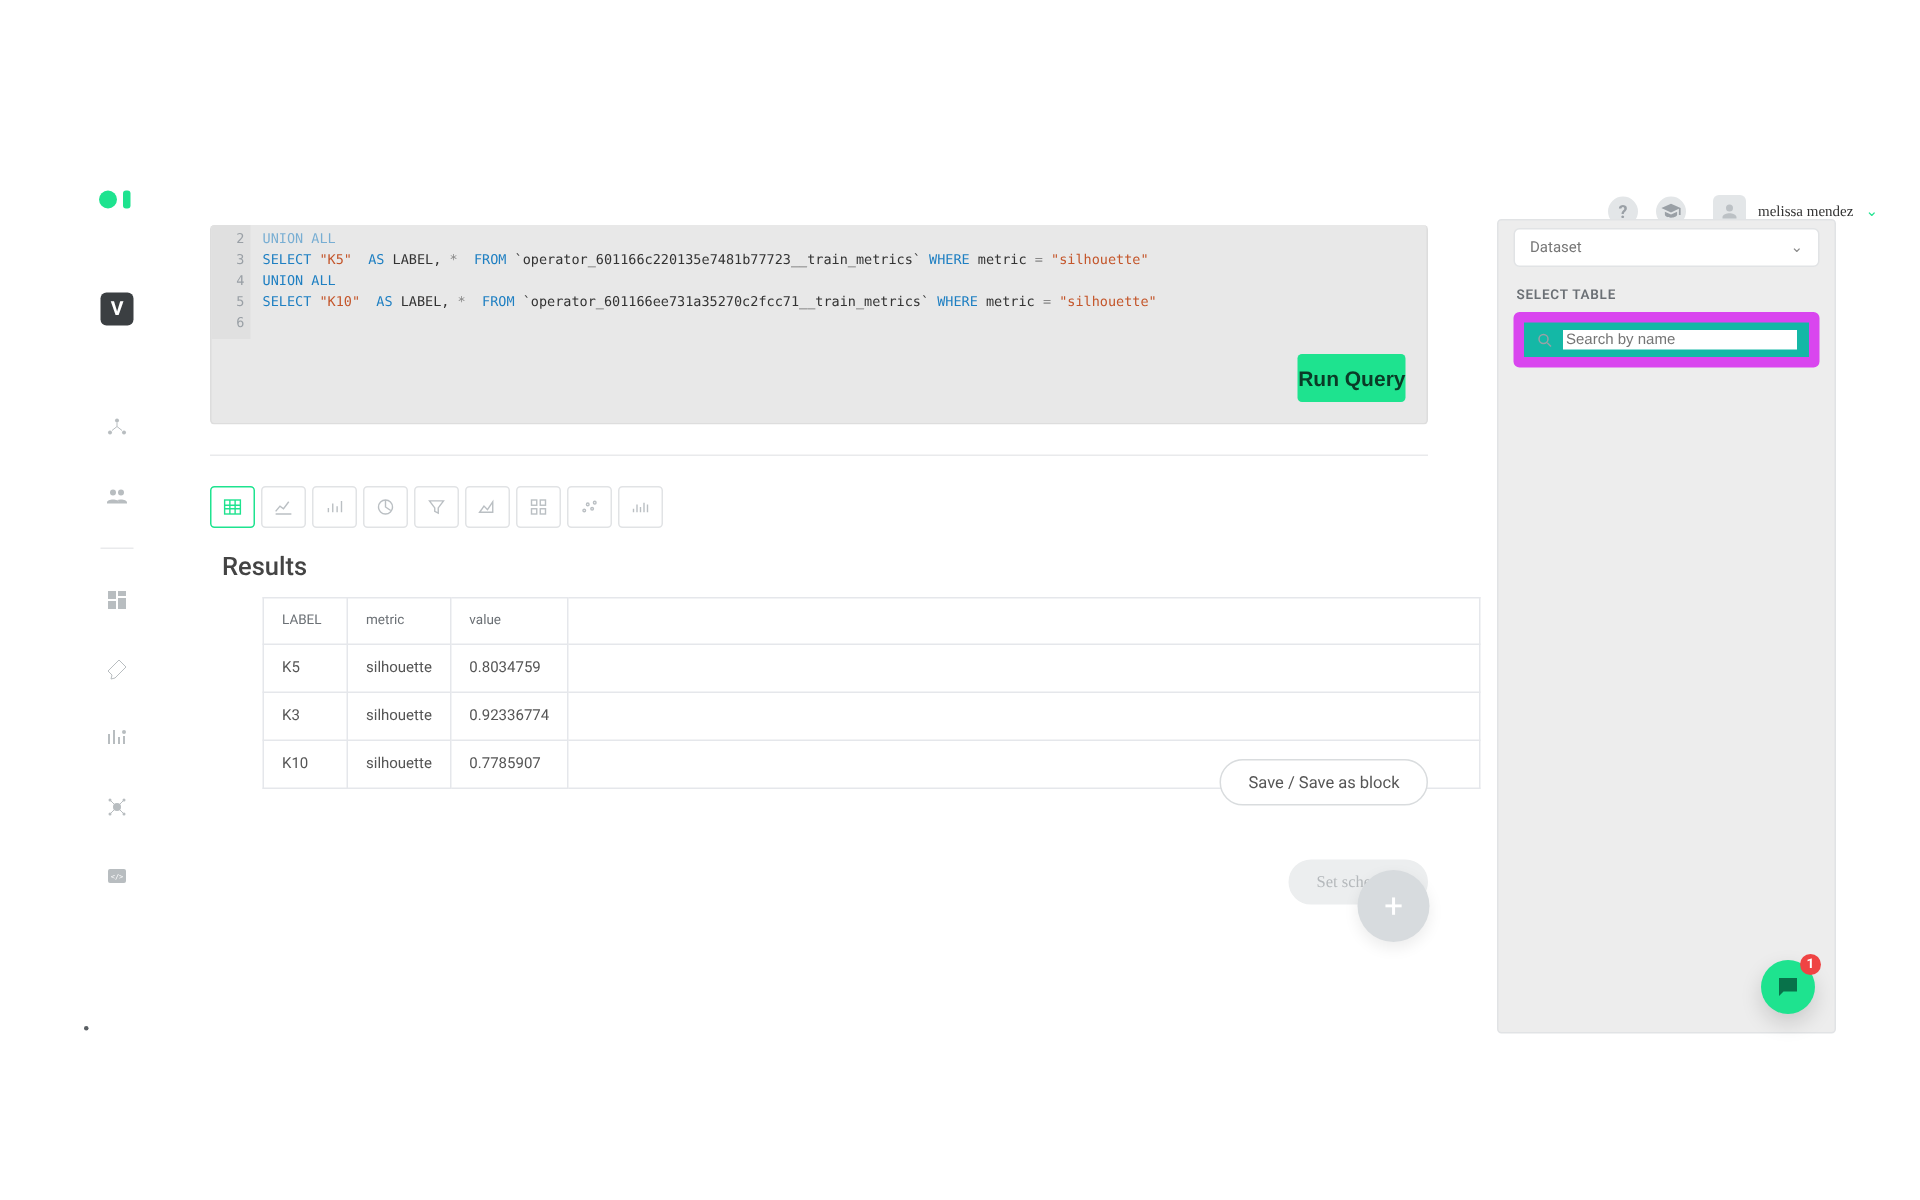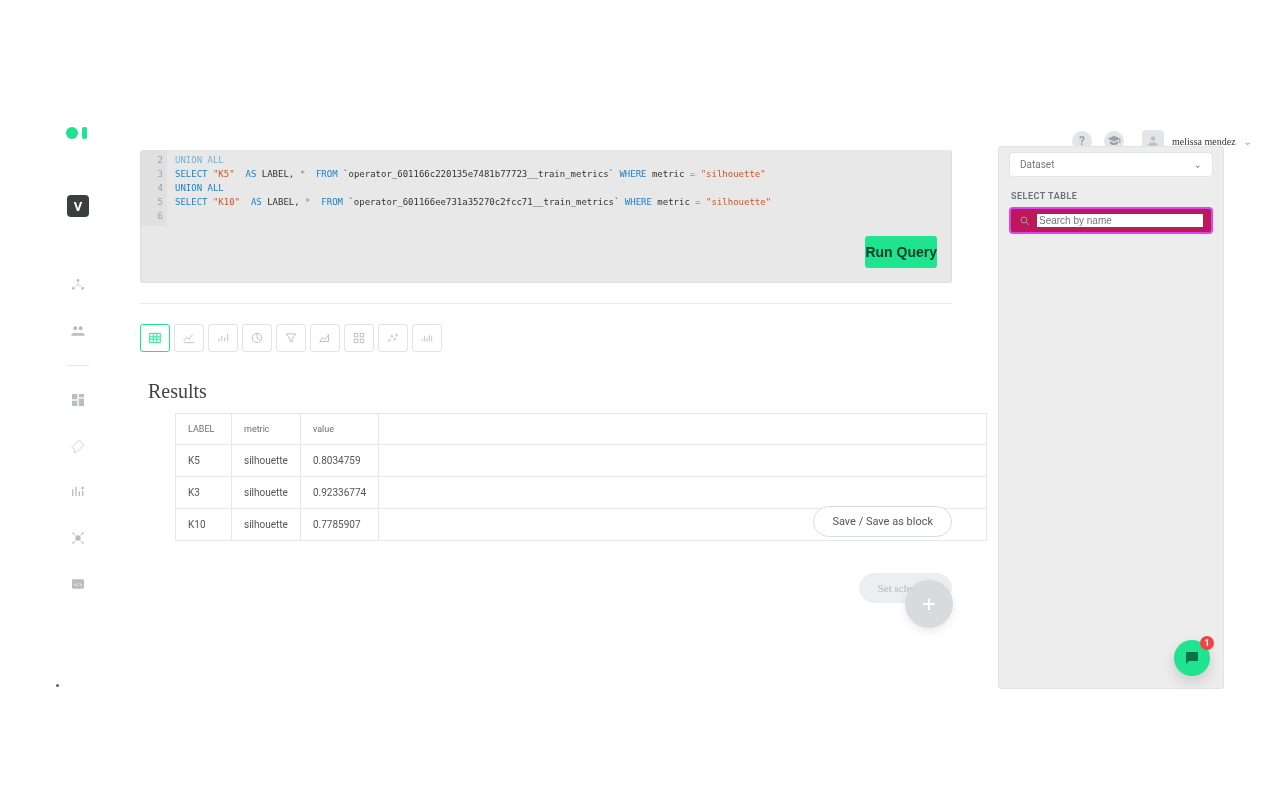--- a/index.html
+++ b/index.html
@@ -49,42 +49,42 @@
   .run-btn{background:var(--accent);border:none;border-radius:3px;padding:8px 0;font-size:14px;font-weight:600;color:#0a3b27;cursor:pointer;}
   
   .hr{height:1px;background:#e9eaec;margin:20px 0;}
   
   .viewbar{display:flex;gap:4px;}
   .vbtn{width:30px;height:28px;border:1px solid #e1e3e5;border-radius:3px;display:flex;align-items:center;justify-content:center;color:#babfc3;cursor:pointer;background:#fff;}
   .vbtn.active{color:var(--accent);border-color:var(--accent);}
   .vbtn svg{width:14px;height:14px;fill:none;stroke:currentColor;stroke-width:1.6;}
   .vbtn.active svg{stroke:var(--accent);}
   
-  .results-title{font-size:20px;font-weight:500;color:#444;margin:28px 0 10px 8px;font-family:Liberation Serif, serif;}
+  .results-title{font-size:17px;font-weight:500;color:#444;margin:16px 0 10px 8px;}
   table.res{width:100%;border-collapse:collapse;border:1px solid var(--border);font-size:10px;margin-left:35px;}
   table.res th,table.res td{border:1px solid var(--border);padding:10px 12px;text-align:left;font-weight:400;color:#555;}
   table.res th{font-size:9px;color:#6b7075;background:#fff;}
   table.res td:first-child,table.res th:first-child{width:56px;}
   table.res td:nth-child(2),table.res th:nth-child(2){width:58px;}
   table.res td:nth-child(3),table.res th:nth-child(3){width:66px;}
   .pager{display:flex;align-items:center;gap:16px;font-size:10px;color:#6b7075;margin-top:8px;padding-left:6px;}
   .pager .sel{display:inline-flex;align-items:center;gap:4px;}
   .pager .ctrls{display:inline-flex;gap:10px;color:#cfd2d5;}
   .pager .ctrls span{cursor:pointer;}
   
   .actions{position:absolute;right:0px;bottom:-60px;display:flex;flex-direction:column;gap:10px;align-items:flex-end;}
   .pill{border:1px solid #d9dcde;background:#fff;border-radius:18px;padding:8px 18px;font-size:11px;color:#555;cursor:pointer;}
   .pill.disabled{background:#eceeef;color:#b5b9bc;border-color:#eceeef;cursor:not-allowed;font-family:Liberation Serif, serif;}
   
   .fab{position:absolute;left:905px;top:580px;width:48px;height:48px;border-radius:50%;background:#d7dbde;color:#fff;display:flex;align-items:center;justify-content:center;font-size:22px;cursor:pointer;box-shadow:0 4px 10px rgba(0,0,0,.08);}
   
   .side{position:absolute;right:56px;top:146px;width:226px;height:543px;background:#ededed;border:1px solid #e1e3e5;border-radius:3px;padding:6px 10px 10px;}
   .ds-select{background:#fff;border:1px solid #e1e3e5;border-radius:4px;padding:6px 10px;font-size:10px;color:#777;display:flex;justify-content:space-between;align-items:center;cursor:pointer;margin-top:-1px;}
   .side-label{font-size:9px;letter-spacing:.5px;color:#6b7075;margin:14px 2px 6px;font-weight:600;}
-  .search{background:#be185d;border:2px solid #d946ef;border-radius:4px;display:flex;align-items:center;padding:5px 8px;gap:6px;}
+  .search{background:#14b8a6;border:7px solid #d946ef;border-radius:4px;display:flex;align-items:center;padding:5px 8px;gap:6px;}
   .search svg{width:12px;height:12px;stroke:#9aa0a6;fill:none;stroke-width:2;}
   .search input{border:none;outline:none;font-size:10px;flex:1;color:#555;}
   
   .chat{position:absolute;right:70px;top:640px;width:36px;height:36px;border-radius:50%;background:var(--accent);display:flex;align-items:center;justify-content:center;cursor:pointer;box-shadow:0 6px 14px rgba(0,0,0,.15);}
   .chat svg{width:18px;height:18px;fill:#08724a;}
   .chat .badge{position:absolute;top:-4px;right:-4px;width:14px;height:14px;border-radius:50%;background:var(--badge);color:#fff;font-size:9px;display:flex;align-items:center;justify-content:center;font-weight:700;}
   
   .cursor-dot{position:absolute;left:56px;top:684px;width:3px;height:3px;border-radius:50%;background:#5a5f63;}
 </style>
 </head>

